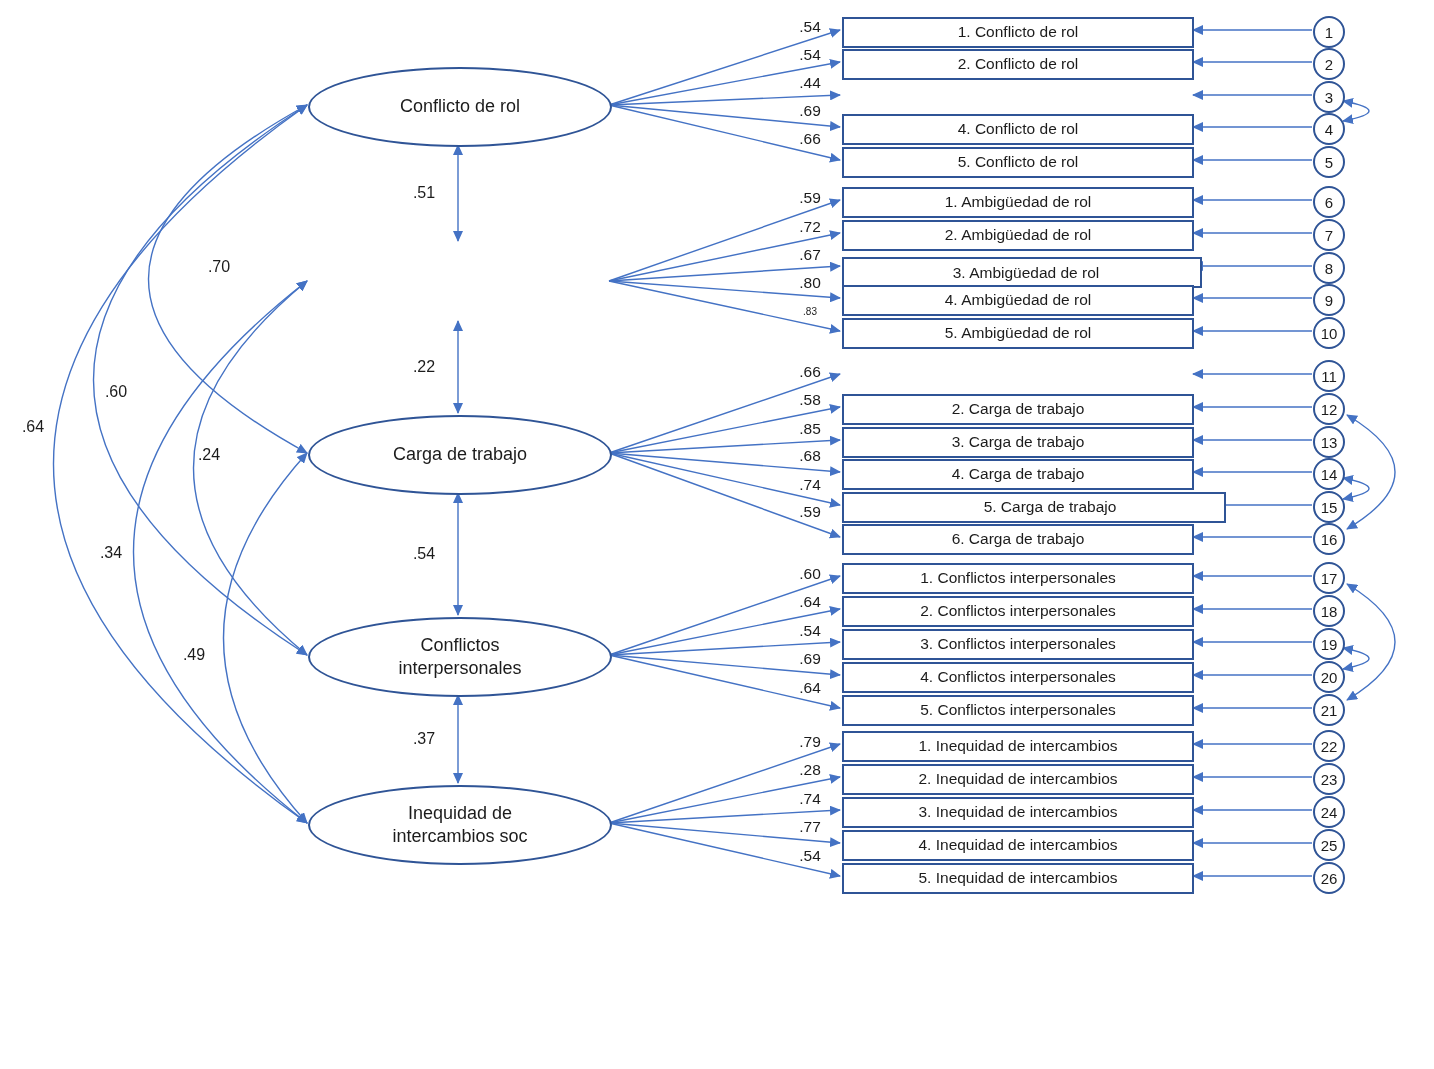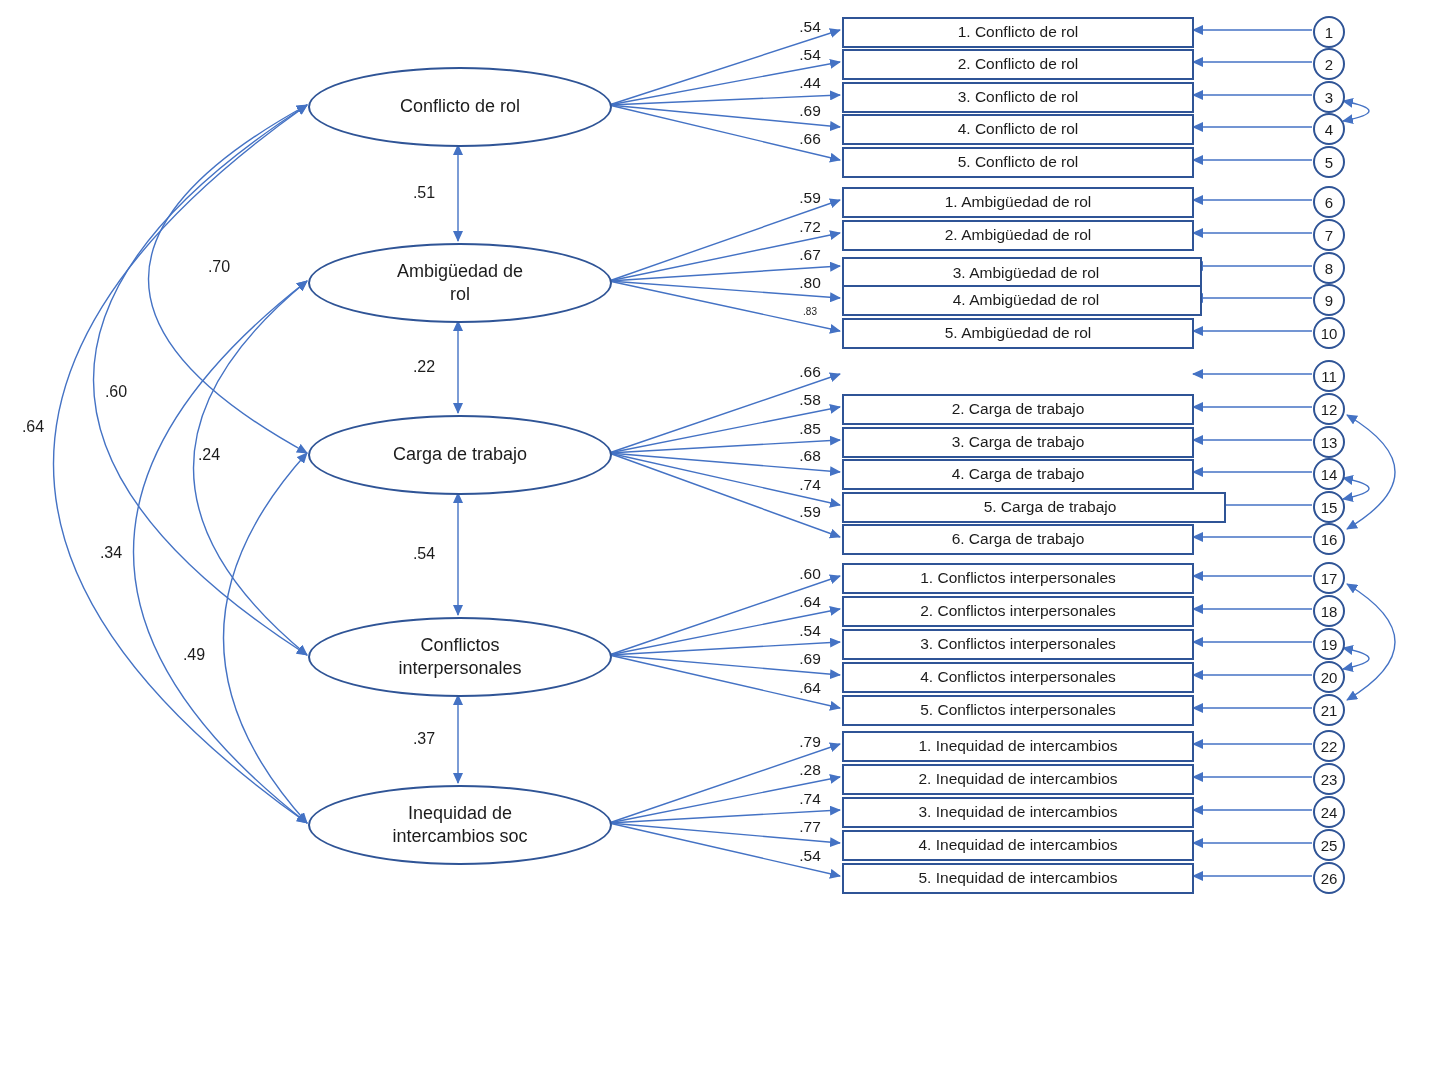--- a/index.html
+++ b/index.html
@@ -105,24 +105,20 @@
       <path stroke="#4472C4" stroke-width="1.4" fill="none" d="M 307 453 Q 140 638 307 823" marker-start="url(#ah)" marker-end="url(#ah)"></path>
       <path stroke="#4472C4" stroke-width="1.4" fill="none" d="M 1343 101 Q 1395 111 1343 121" marker-start="url(#ah)" marker-end="url(#ah)"></path>
       <path stroke="#4472C4" stroke-width="1.4" fill="none" d="M 1347 415 Q 1443 472 1347 529" marker-start="url(#ah)" marker-end="url(#ah)"></path>
       <path stroke="#4472C4" stroke-width="1.4" fill="none" d="M 1343 478 Q 1395 488.5 1343 499" marker-start="url(#ah)" marker-end="url(#ah)"></path>
       <path stroke="#4472C4" stroke-width="1.4" fill="none" d="M 1347 584 Q 1443 642 1347 700" marker-start="url(#ah)" marker-end="url(#ah)"></path>
       <path stroke="#4472C4" stroke-width="1.4" fill="none" d="M 1343 648 Q 1395 658.5 1343 669" marker-start="url(#ah)" marker-end="url(#ah)"></path>
     </svg>
 <div class="ellipse" style="left: 308px; top: 67px; width: 300px; height: 76px;">
       <span>Conflicto de rol</span>
     </div>
-    <div class="ellipse" style="left: 308px; top: 243px; width: 300px; height: 76px;">
-      <span>Ambigüedad de</span>
-      <span>rol</span>
-    </div>
     <div class="ellipse" style="left: 308px; top: 415px; width: 300px; height: 76px;">
       <span>Carga de trabajo</span>
     </div>
     <div class="ellipse" style="left: 308px; top: 617px; width: 300px; height: 76px;">
       <span>Conflictos</span>
       <span>interpersonales</span>
     </div>
     <div class="ellipse" style="left: 308px; top: 785px; width: 300px; height: 76px;">
       <span>Inequidad de</span>
       <span>intercambios soc</span>
@@ -134,23 +130,20 @@
     <div class="ecirc" style="left: 1313px; top: 16px; width: 28px; height: 28px;">
       <span>1</span>
     </div>
     <div class="box" style="left: 842px; top: 48.5px; width: 348px; height: 27px;">
       <span>2. Conflicto de rol</span>
     </div>
     <div class="vlabel" style="left: 810px; top: 54.931px; font-size: 15.5px;">.54</div>
     <div class="ecirc" style="left: 1313px; top: 48px; width: 28px; height: 28px;">
       <span>2</span>
     </div>
-    <div class="box" style="left: 842px; top: 81.5px; width: 348px; height: 27px;">
-      <span>3. Conflicto de rol</span>
-    </div>
     <div class="vlabel" style="left: 810px; top: 83.3793px; font-size: 15.5px;">.44</div>
     <div class="ecirc" style="left: 1313px; top: 81px; width: 28px; height: 28px;">
       <span>3</span>
     </div>
     <div class="box" style="left: 842px; top: 113.5px; width: 348px; height: 27px;">
       <span>4. Conflicto de rol</span>
     </div>
     <div class="vlabel" style="left: 810px; top: 110.966px; font-size: 15.5px;">.69</div>
     <div class="ecirc" style="left: 1313px; top: 113px; width: 28px; height: 28px;">
       <span>4</span>
@@ -176,21 +169,21 @@
     <div class="ecirc" style="left: 1313px; top: 219px; width: 28px; height: 28px;">
       <span>7</span>
     </div>
     <div class="box" style="left: 842px; top: 257px; width: 348px; height: 27px; padding-left: 8px;">
       <span>3. Ambigüedad de rol</span>
     </div>
     <div class="vlabel" style="left: 810px; top: 255.069px; font-size: 15.5px;">.67</div>
     <div class="ecirc" style="left: 1313px; top: 252px; width: 28px; height: 28px;">
       <span>8</span>
     </div>
-    <div class="box" style="left: 842px; top: 284.5px; width: 348px; height: 27px; padding-left: 8px;">
+    <div class="box" style="left: 842px; top: 284.5px; width: 348px; height: 27px;">
       <span>4. Ambigüedad de rol</span>
     </div>
     <div class="vlabel" style="left: 810px; top: 282.655px; font-size: 15.5px;">.80</div>
     <div class="ecirc" style="left: 1313px; top: 284px; width: 28px; height: 28px;">
       <span>9</span>
     </div>
     <div class="box" style="left: 842px; top: 317.5px; width: 348px; height: 27px;">
       <span>5. Ambigüedad de rol</span>
     </div>
     <div class="vlabel" style="left: 810px; top: 311.103px; font-size: 10px;">.83</div>

